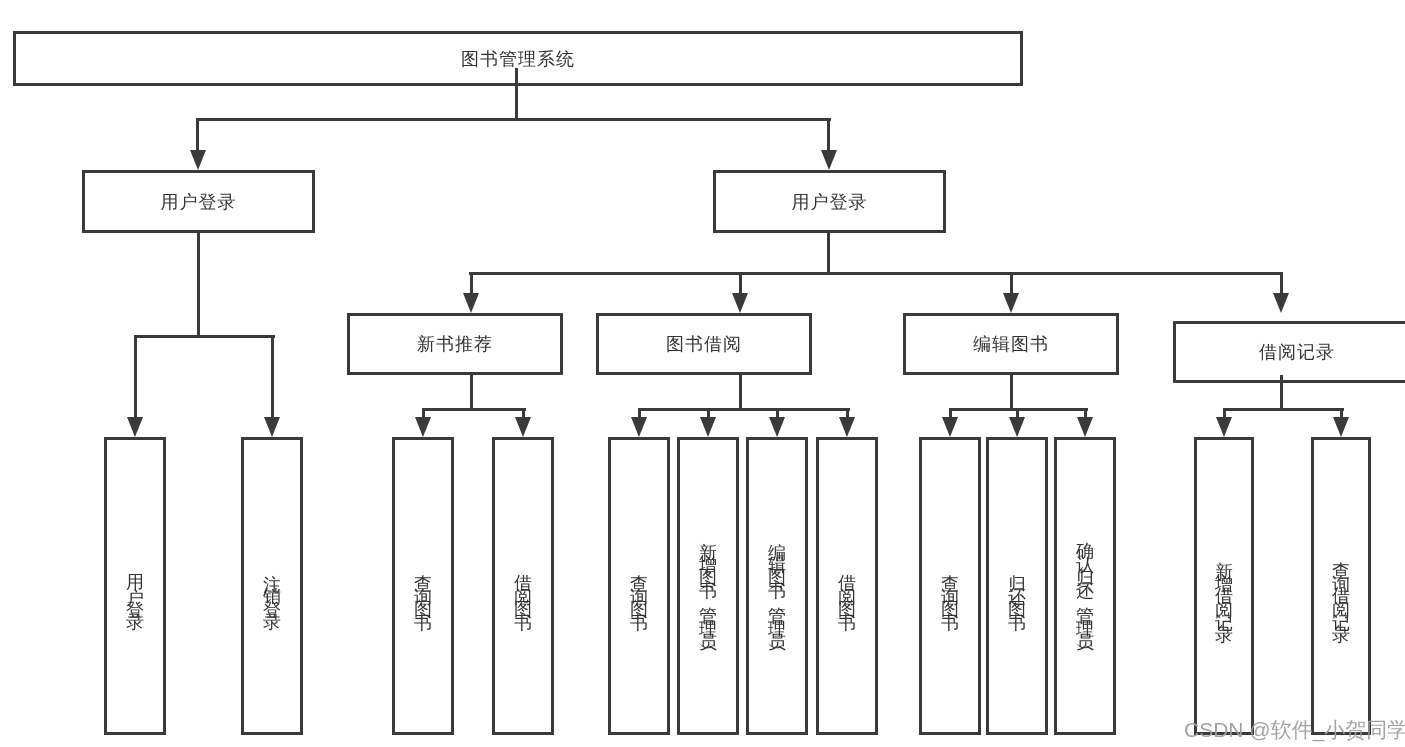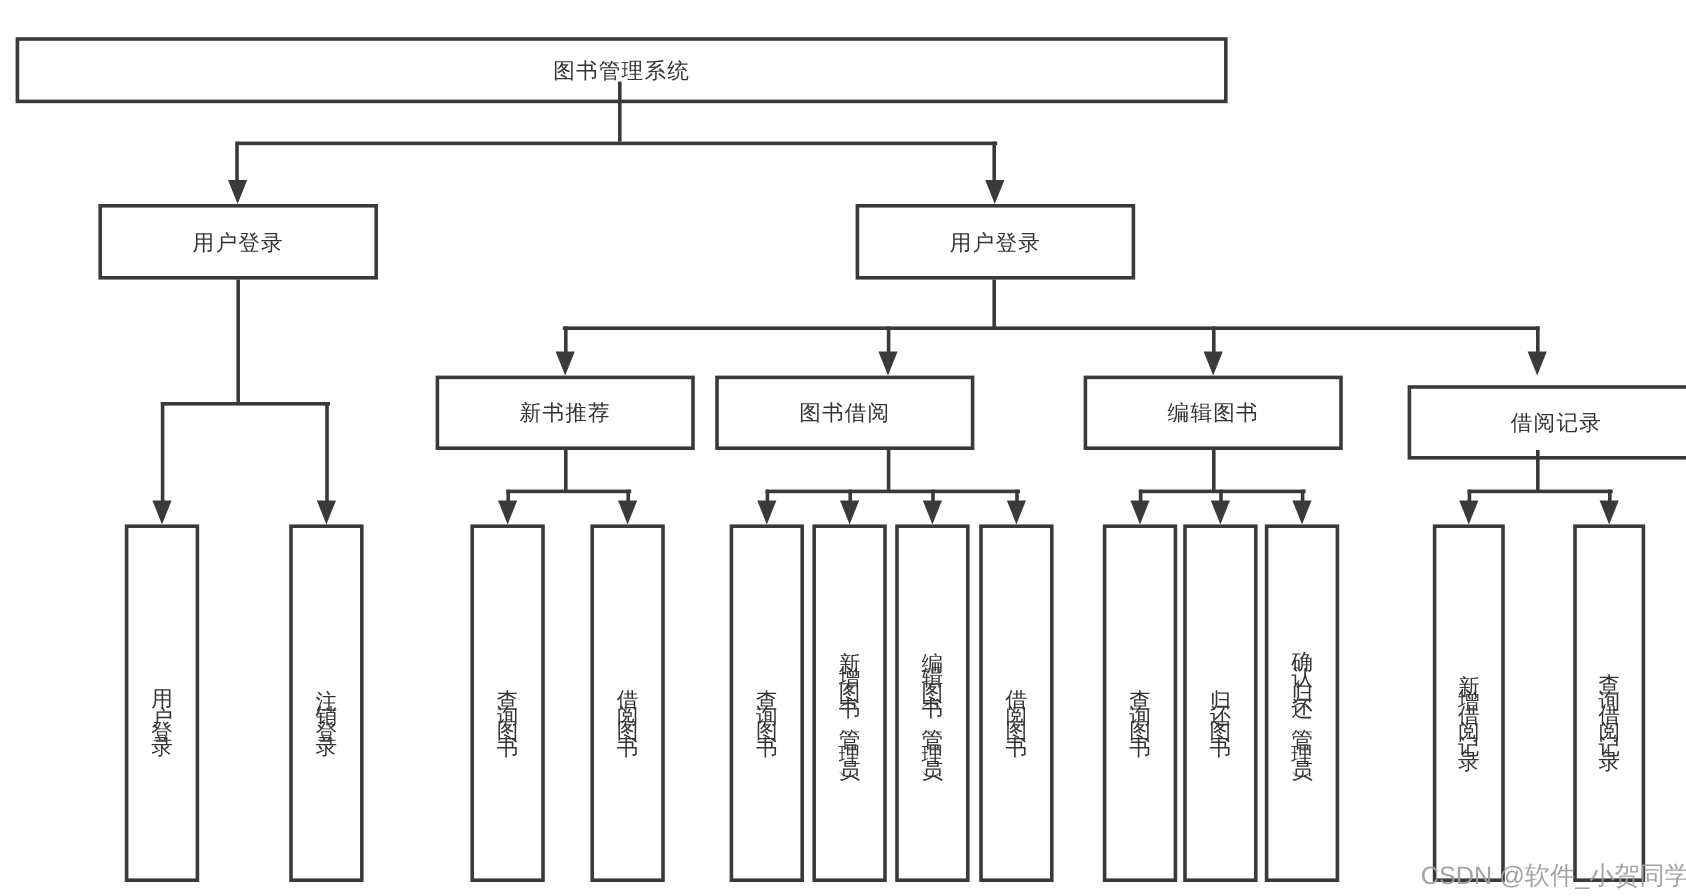--- a/index.html
+++ b/index.html
@@ -84,21 +84,21 @@
   <div class="hl" style="left:469px; top:272px; width:814px;"></div>
   <div class="vl" style="left:470px; top:272px; height:23px;"></div>
   <div class="arrow" style="left:463px; top:293px;"></div>
   <div class="vl" style="left:739px; top:272px; height:23px;"></div>
   <div class="arrow" style="left:732px; top:293px;"></div>
   <div class="vl" style="left:1010px; top:272px; height:23px;"></div>
   <div class="arrow" style="left:1003px; top:293px;"></div>
   <div class="vl" style="left:1280px; top:272px; height:23px;"></div>
   <div class="arrow" style="left:1273px; top:293px;"></div>
 
-  <div class="node" style="left:363px; top:313px; width:216px; height:62px;">
+  <div class="node" style="left:347px; top:313px; width:216px; height:62px;">
     <span>新书推荐</span>
   </div>
   <div class="node" style="left:596px; top:313px; width:216px; height:62px;">
     <span>图书借阅</span>
   </div>
   <div class="node" style="left:903px; top:313px; width:216px; height:62px;">
     <span>编辑图书</span>
   </div>
   <div class="node" style="left:1173px; top:321px; width:248px; height:62px;font-family:Liberation Mono, monospace;">
     <span>借阅记录</span>

